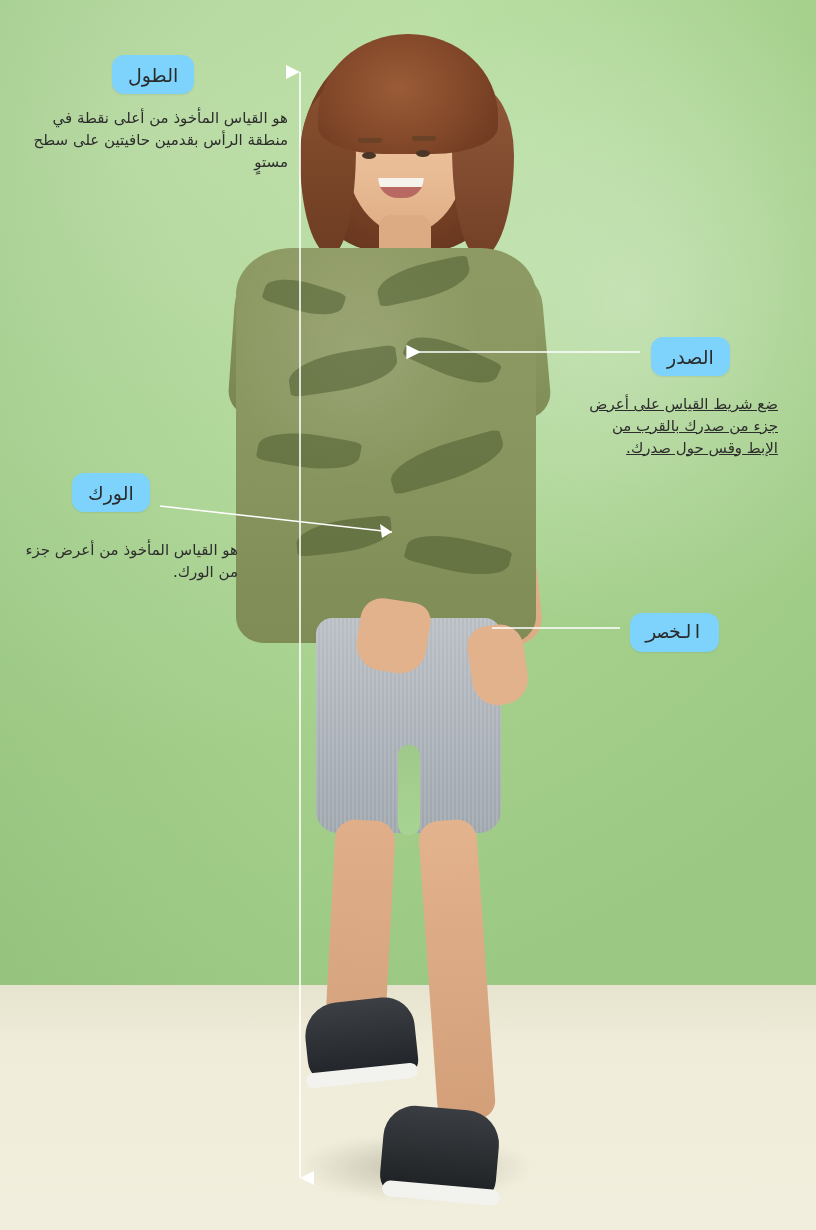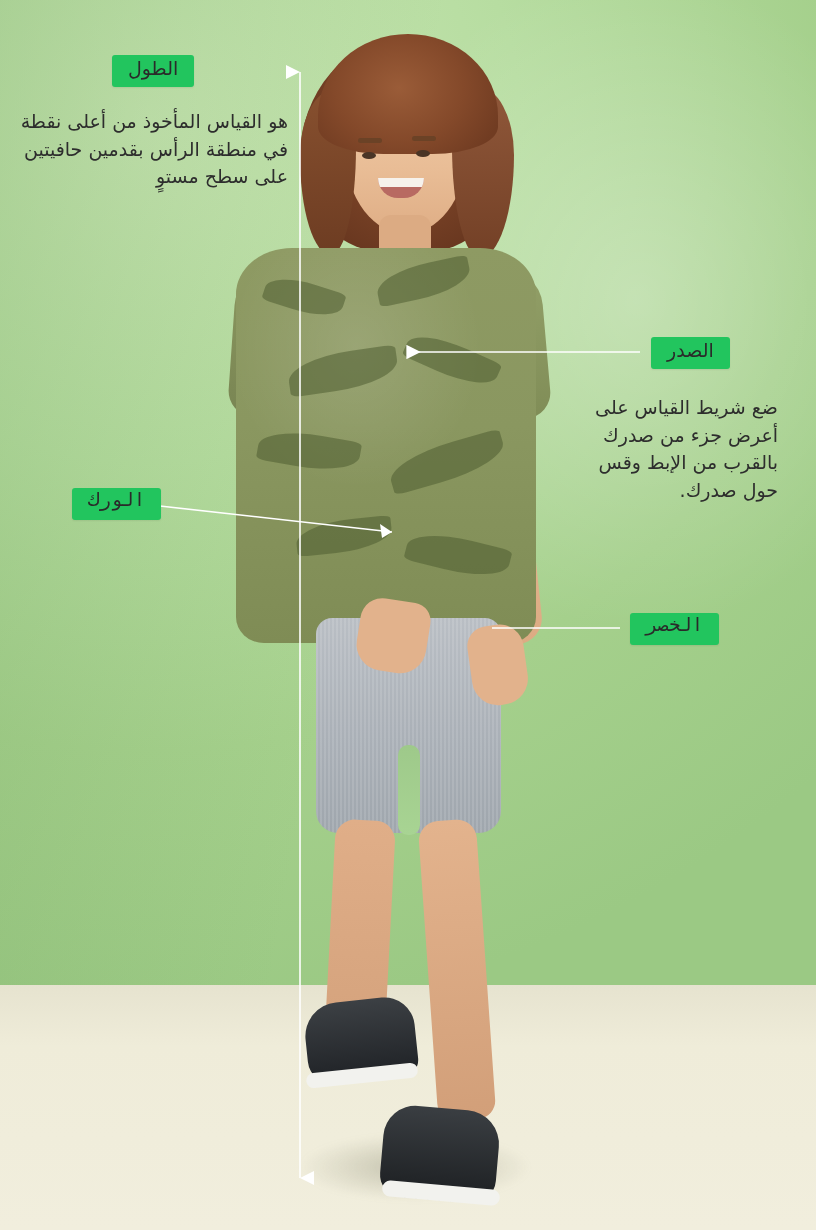--- a/index.html
+++ b/index.html
@@ -193,32 +193,32 @@
     overflow: hidden;
   }
   .teeth {
     position: absolute; left: 0; top: 0; width: 46px; height: 9px;
     background: #f6f2ec;
   }
 
   
   .label-box {
     position: absolute;
-    background: #22c55e;
-    border-radius: 3px;
-    padding: 3px 16px 7px 16px;
+    background: #7dd3fc;
+    border-radius: 12px;
+    padding: 10px 16px 7px 16px;
     font-size: 19px;
     line-height: 1.15;
     color: #2a2a2a;
     white-space: nowrap;
     box-shadow: 0 1px 2px rgba(0,0,0,0.07);
   }
   .desc {
     position: absolute;
-    font-size: 19px;
+    font-size: 15px;
     line-height: 1.45;
     color: #2d2d2d;
     text-align: right;
     direction: rtl;
   }
 
   
   .svg-layer {
     position: absolute;
     left: 0; top: 0;
@@ -308,19 +308,20 @@
 
     <g>
       <line x1="620" y1="628" x2="492" y2="628" stroke="#ffffff" stroke-width="1.6"></line>
     </g>
   </svg>
 
   <div class="label-box" style="left:112px; top:55px;">الطول</div>
   <div class="desc" style="left:20px; top:108px; width:268px;">هو القياس المأخوذ من أعلى نقطة في منطقة الرأس بقدمين حافيتين على سطح مستوٍ</div>
 
   <div class="label-box" style="left:651px; top:337px;">الصدر</div>
-  <div class="desc" style="left:578px; top:394px; width:200px;">ضع شريط القياس على أعرض جزء من صدرك بالقرب من الإبط وقس حول صدرك.</div>
-
-  <div class="label-box" style="left:72px; top:488px;font-family:Liberation Mono, monospace;">الورك</div>
+  <div class="desc" style="left:578px; top:394px; width:200px;text-decoration:underline;">ضع شريط القياس على أعرض جزء من صدرك بالقرب من الإبط وقس حول صدرك.</div>
+
+  <div class="label-box" style="left:72px; top:473px;">الورك</div>
+  <div class="desc" style="left:20px; top:540px; width:218px;">هو القياس المأخوذ من أعرض جزء من الورك.</div>
 
   <div class="label-box" style="left:630px; top:613px;font-family:Liberation Mono, monospace;">الخصر</div>
 
 </div>
 
 </body></html>

